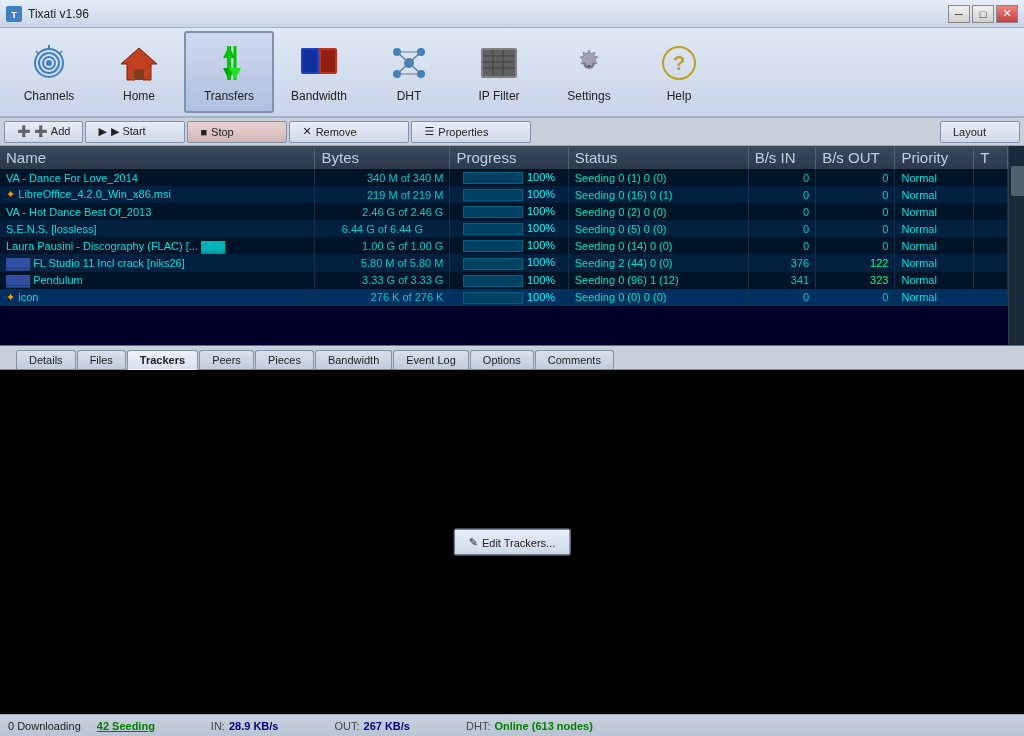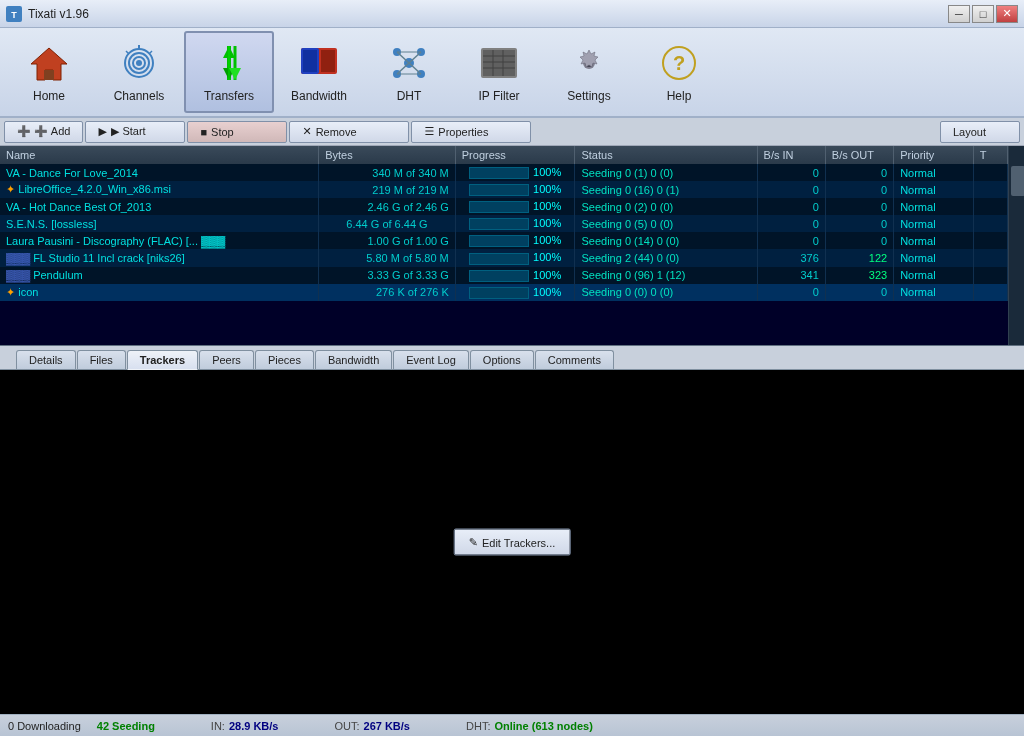--- a/index.html
+++ b/index.html
@@ -119,21 +119,21 @@
     }
     #main-table thead tr {
       background: linear-gradient(to bottom, #3a4a5a, #2a3a4a);
       color: #c0d0e0;
     }
     #main-table thead th {
       padding: 3px 6px;
       text-align: left;
       font-weight: normal;
       border-right: 1px solid #506070;
-      font-size: 11px;
+      font-size: 15px;
       white-space: nowrap;
     }
     #main-table tbody tr {
       color: #00e0e0;
       font-size: 11px;
     }
     #main-table tbody tr:nth-child(odd) { background: #001428; }
     #main-table tbody tr:nth-child(even) { background: #002040; }
     #main-table tbody tr.selected { background: #003060; }
     #main-table tbody td {
@@ -269,40 +269,40 @@
       <div class="title-btn">□</div>
       <div class="title-btn close">✕</div>
     </div>
   </div>
 
   <div id="toolbar">
 
     <div class="toolbar-btn">
       <div class="toolbar-icon">
         <svg width="40" height="38" viewBox="0 0 40 38">
-          <polygon points="20,4 38,20 32,20 32,36 24,36 24,26 16,26 16,36 8,36 8,20 2,20" fill="#c04020" stroke="#802000" stroke-width="1"></polygon>
-          <rect x="15" y="26" width="10" height="10" fill="#804020"></rect>
-        </svg>
-      </div>
-      <span class="toolbar-label">Home</span>
-    </div>
-
-    <div class="toolbar-btn">
-      <div class="toolbar-icon">
-        <svg width="40" height="38" viewBox="0 0 40 38">
           <circle cx="20" cy="19" r="14" fill="none" stroke="#4080c0" stroke-width="2"></circle>
           <circle cx="20" cy="19" r="10" fill="none" stroke="#4080c0" stroke-width="2"></circle>
           <circle cx="20" cy="19" r="6" fill="none" stroke="#4080c0" stroke-width="2"></circle>
           <circle cx="20" cy="19" r="3" fill="#4080c0"></circle>
           <line x1="20" y1="5" x2="20" y2="1" stroke="#4080c0" stroke-width="2"></line>
           <line x1="30" y1="10" x2="33" y2="7" stroke="#4080c0" stroke-width="1.5"></line>
           <line x1="10" y1="10" x2="7" y2="7" stroke="#4080c0" stroke-width="1.5"></line>
         </svg>
       </div>
       <span class="toolbar-label">Channels</span>
+    </div>
+
+    <div class="toolbar-btn">
+      <div class="toolbar-icon">
+        <svg width="40" height="38" viewBox="0 0 40 38">
+          <polygon points="20,4 38,20 32,20 32,36 24,36 24,26 16,26 16,36 8,36 8,20 2,20" fill="#c04020" stroke="#802000" stroke-width="1"></polygon>
+          <rect x="15" y="26" width="10" height="10" fill="#804020"></rect>
+        </svg>
+      </div>
+      <span class="toolbar-label">Home</span>
     </div>
 
     <div class="toolbar-btn active">
       <div class="toolbar-icon">
         <svg width="40" height="38" viewBox="0 0 40 38">
           <line x1="20" y1="2" x2="20" y2="36" stroke="#00c000" stroke-width="4"></line>
           <polygon points="20,2 14,14 26,14" fill="#00c000"></polygon>
           <polygon points="20,36 14,24 26,24" fill="#00a000"></polygon>
           <line x1="20" y1="2" x2="20" y2="36" stroke="#00e000" stroke-width="2" opacity="0.5"></line>
 
@@ -541,21 +541,21 @@
         </button>
       </div>
     </div>
   </div>
 
   <div id="statusbar">
     <div class="status-item">
       <span>0 Downloading</span>
     </div>
     <div class="status-item">
-      <span style="color:#008000; font-weight:bold;">42 Seeding</span>
+      <span style="color:#008000; font-weight:bold;text-decoration:underline;">42 Seeding</span>
     </div>
     <div class="status-item">
       <span class="status-label">IN:</span>
       <span class="status-value">28.9 KB/s</span>
     </div>
     <div class="status-item">
       <span class="status-label">OUT:</span>
       <span class="status-value">267 KB/s</span>
     </div>
     <div class="status-item">

